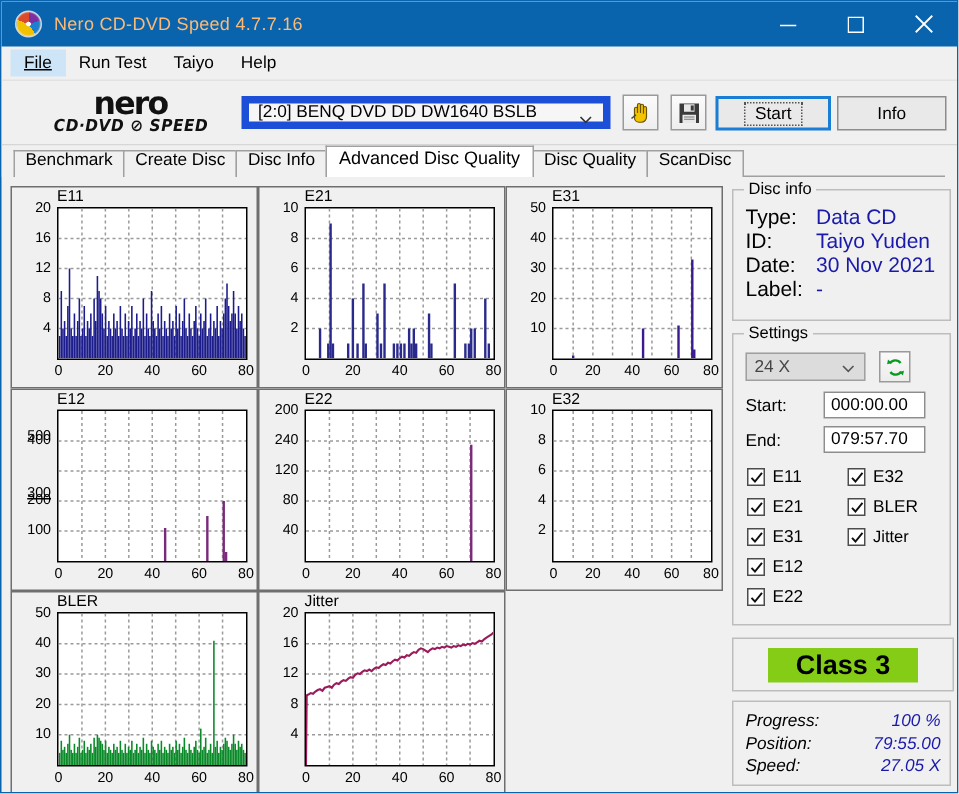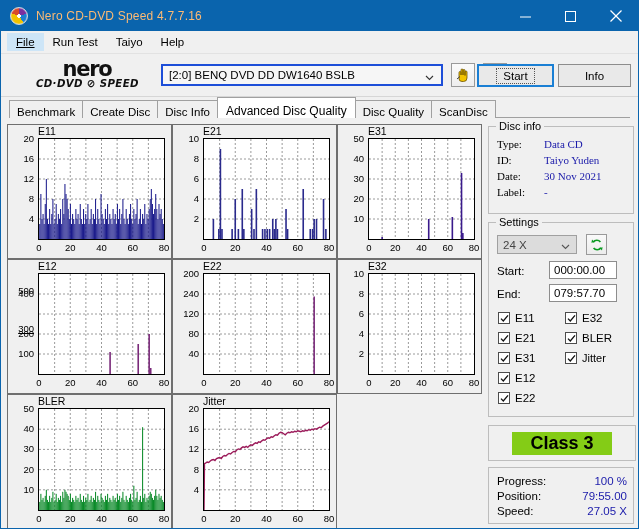--- a/index.html
+++ b/index.html
@@ -29,62 +29,62 @@
   .menubar{height:22px;background:#f0f0f0;display:flex;align-items:center;padding-left:6px;border-bottom:1px solid #e2e2e2;}
   .menuitem{padding:3px 9px;font-size:11.5px;color:#000;}
   .menuitem.active{background:#cde5f7;}
   .menuitem u{text-decoration:underline;}
 
   
   .toolbar{height:42px;background:#f0f0f0;display:flex;align-items:center;position:relative;border-bottom:1px solid #d6d6d6;}
   .logo{width:148px;margin-left:12px;flex:none;display:flex;flex-direction:column;align-items:center;justify-content:center;}
   .logo-nero{font-family:"DejaVu Sans", sans-serif;font-weight:bold;font-size:21px;line-height:17px;letter-spacing:-1.2px;color:#111;}
   .logo-sub{font-family:"DejaVu Sans", sans-serif;font-weight:bold;font-style:italic;font-size:11px;line-height:12px;letter-spacing:.4px;color:#111;transform:scaleX(.93);}
-  .combo{width:282px;height:22px;background:#f6f6f6;border:2px solid #1d4ed8;display:flex;align-items:center;box-sizing:border-box;font-size:11.5px;color:#000;padding-left:6px;position:relative;}
+  .combo{width:246px;height:22px;background:#f6f6f6;border:5px solid #1d4ed8;display:flex;align-items:center;box-sizing:border-box;font-size:11.5px;color:#000;padding-left:6px;position:relative;}
   .combo .caret{position:absolute;right:7px;top:6px;width:9px;height:9px;}
   .tbtn{width:24px;height:24px;border:1px solid #9a9a9a;background:linear-gradient(#fbfbfb,#eeeeee);margin-left:8px;display:flex;align-items:center;justify-content:center;box-sizing:border-box;}
   .bigbtn{height:23px;border:1px solid #8d8d8d;background:#e9e9e9;display:flex;align-items:center;justify-content:center;font-size:11.5px;box-sizing:border-box;color:#000;}
   .bigbtn.focus{border:2px solid #1a7fd4;}
   .bigbtn.focus .inner{border:1px dotted #555;padding:1px 6px;}
 
   
   .tabstrip{height:21px;display:flex;align-items:flex-end;padding-left:8px;background:#f0f0f0;position:relative;}
   .tabstrip:after{content:"";position:absolute;left:8px;right:8px;bottom:0;height:1px;background:#a0a0a0;}
-  .tab{height:18px;padding:0 7px;display:flex;align-items:flex-end;font-size:11.5px;border:1px solid #a0a0a0;border-bottom:none;background:#f0f0f0;color:#000;box-sizing:border-box;margin-right:-1px;position:relative;z-index:1;}
+  .tab{height:18px;padding:0 7px;display:flex;align-items:flex-start;font-size:11.5px;border:1px solid #a0a0a0;border-bottom:none;background:#f0f0f0;color:#000;box-sizing:border-box;margin-right:-1px;position:relative;z-index:1;}
   .tab.active{background:#ffffff;height:21px;z-index:3;font-size:12px;padding:0 8px;border-color:#a0a0a0;}
 
   
   .content{position:absolute;left:0;top:121px;right:0;bottom:0;}
   .charts{position:absolute;left:6px;top:0;width:477px;bottom:0;}
   .chartcell{position:absolute;background:#f0f0f0;border:1px solid #6f6f6f;box-sizing:border-box;}
   .chartcell .title{position:absolute;left:30px;top:1px;font-size:10.5px;color:#000;z-index:4;line-height:11px;}
   .plotwrap{position:absolute;}
   .plot{position:absolute;left:0;top:0;right:0;bottom:0;background:#ffffff;border:1px solid #000;box-sizing:border-box;overflow:hidden;}
   .tick{position:absolute;font-size:9.5px;color:#000;line-height:9px;white-space:nowrap;}
   .ytick{text-align:right;}
   .xtick{text-align:center;}
   svg.series{position:absolute;left:0;top:0;}
 
   
   .rightpanel{position:absolute;left:487px;top:0;width:146px;bottom:0;}
   .group{border:1px solid #bdbdbd;background:#f0f0f0;position:relative;box-sizing:border-box;}
   .group>.legend{position:absolute;top:-7px;left:7px;background:#f0f0f0;padding:0 3px;font-size:11px;color:#000;}
-  .kv{display:flex;font-size:11px;line-height:16px;font-family:Liberation Serif, serif;}
+  .kv{display:flex;font-size:14px;line-height:16px;}
   .kv .k{width:47px;color:#000;flex:none;}
   .kv .v{color:#1a1aaa;}
   .selbox{height:19px;border:1px solid #a0a0a0;background:#dcdcdc;display:flex;align-items:center;padding-left:5px;font-size:11.5px;color:#444;box-sizing:border-box;position:relative;}
   .selbox .caret{position:absolute;right:6px;top:5px;width:9px;height:9px;}
   .refresh{width:21px;height:21px;border:1px solid #9a9a9a;background:linear-gradient(#fafafa,#ececec);display:flex;align-items:center;justify-content:center;box-sizing:border-box;}
   .txtbox{height:18px;border:1px solid #8d8d8d;background:#ffffff;font-size:11.5px;display:flex;align-items:center;padding-left:4px;box-sizing:border-box;color:#000;}
   .cbrow{display:flex;align-items:center;font-size:11.5px;color:#000;}
   .cbox{width:12px;height:12px;border:1px solid #4c4c4c;background:#fff;margin-right:5px;flex:none;display:flex;align-items:center;justify-content:center;box-sizing:border-box;}
   .cbox svg{display:block;}
   .classbox{border:1px solid #bdbdbd;background:#f0f0f0;display:flex;align-items:center;justify-content:center;}
   .classlabel{background:#84cc16;color:#000;font-size:18px;font-weight:bold;padding:1px 18px;line-height:21px;}
-  .statline{display:flex;font-size:11.5px;line-height:15px;}
+  .statline{display:flex;font-size:11.5px;line-height:15px;font-style:italic;}
   .statline .k{width:64px;color:#000;flex:none;}
   .statline .v{color:#1a1aaa;flex:1;text-align:right;padding-right:6px;}
 </style>
 </head>
 <body>
 
 <div id="app">
 
   <div class="titlebar">
     <div class="title-icon"></div>

